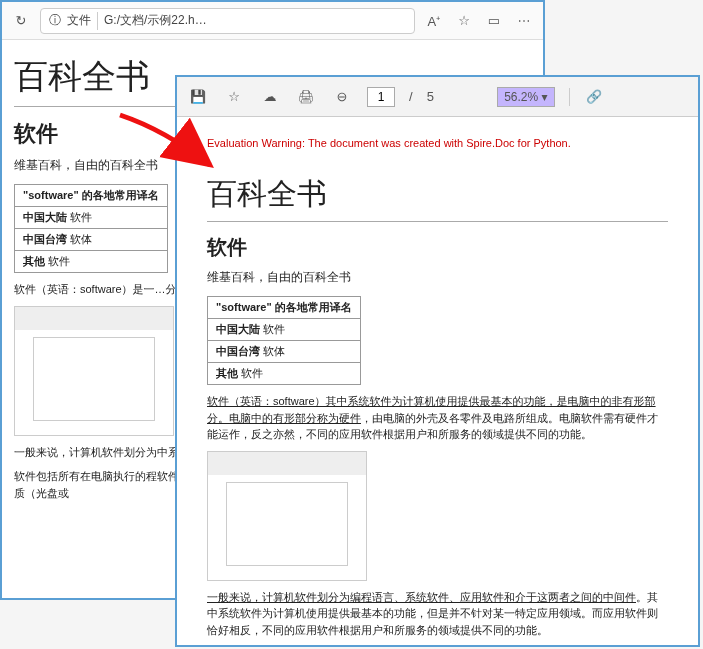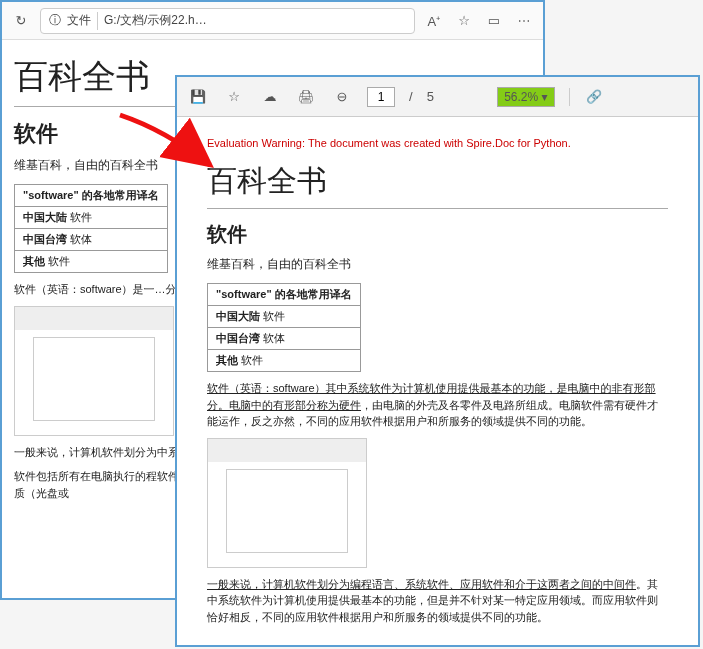--- a/index.html
+++ b/index.html
@@ -9,32 +9,32 @@
 .win1 { left: 0; top: 0; width: 545px; height: 600px; }
 .win2 { left: 175px; top: 75px; width: 525px; height: 572px; z-index: 2; }
 
 .toolbar { height: 38px; background: #fafafa; border-bottom: 1px solid #ddd; display: flex; align-items: center; padding: 0 8px; gap: 8px; font-size: 13px; color: #555; }
 .tb-icon { width: 22px; height: 22px; display: flex; align-items: center; justify-content: center; border-radius: 4px; cursor: pointer; }
 .urlbar { flex: 1; background: #fff; border: 1px solid #ccc; border-radius: 4px; padding: 3px 8px; font-size: 12px; color: #444; display: flex; align-items: center; gap: 6px; overflow: hidden; white-space: nowrap; }
 .sep { width: 1px; height: 18px; background: #ccc; }
 
 .pdf-toolbar { height: 40px; background: #f3f3f3; border-bottom: 1px solid #ccc; display: flex; align-items: center; padding: 0 10px; gap: 14px; font-size: 13px; color: #555; }
 .pginput { width: 28px; height: 20px; border: 1px solid #aaa; text-align: center; font-size: 12px; }
-.zoom { border: 1px solid #aaa; padding: 2px 6px; font-size: 12px; background: #84cc16; }
+.zoom { border: 1px solid #aaa; padding: 2px 6px; font-size: 12px; background: #c4b5fd; }
 
 .content { padding: 10px 12px; font-size: 12px; color: #222; overflow: hidden; }
 .h1 { font-size: 34px; font-family: Liberation Mono, monospace; font-weight: normal; margin: 4px 0 10px; border-bottom: 1px solid #aaa; padding-bottom: 6px; }
 .h2 { font-size: 22px; font-family: "SimSun", serif; font-weight: bold; margin: 12px 0 8px; }
 .sub { font-size: 12px; margin-bottom: 10px; }
 .tbl { border: 1px solid #999; border-collapse: collapse; font-size: 11px; margin: 6px 0; }
 .tbl td { border: 1px solid #999; padding: 3px 8px; }
 .tbl .head { text-align: center; font-weight: bold; }
 .para { font-size: 11px; line-height: 1.5; margin: 8px 0; }
 .u { text-decoration: underline; }
-.warn { color: #c00; font-size: 11px; margin: 6px 0 12px; }
+.warn { color: #c00; font-size: 11px; margin: 6px 0 25px; }
 .thumb { width: 160px; height: 130px; border: 1px solid #ccc; background: linear-gradient(#eee 0 18%, #fff 18% 100%); margin: 8px 0; position: relative; }
 .thumb::after { content: ""; position: absolute; left: 18px; top: 30px; right: 18px; bottom: 14px; border: 1px solid #ccc; background: #fff; }
 
 .win2 .content { padding: 14px 30px; }
 .win2 .h1 { font-size: 30px; }
 .win2 .h2 { font-size: 20px; }
 
 .arrow { position: absolute; left: 115px; top: 110px; z-index: 5; pointer-events: none; }
 
 .handle { position: absolute; right: -4px; top: 50%; width: 8px; height: 40px; background: #ddd; border: 1px solid #bbb; display: flex; align-items: center; justify-content: center; font-size: 10px; color: #666; }

